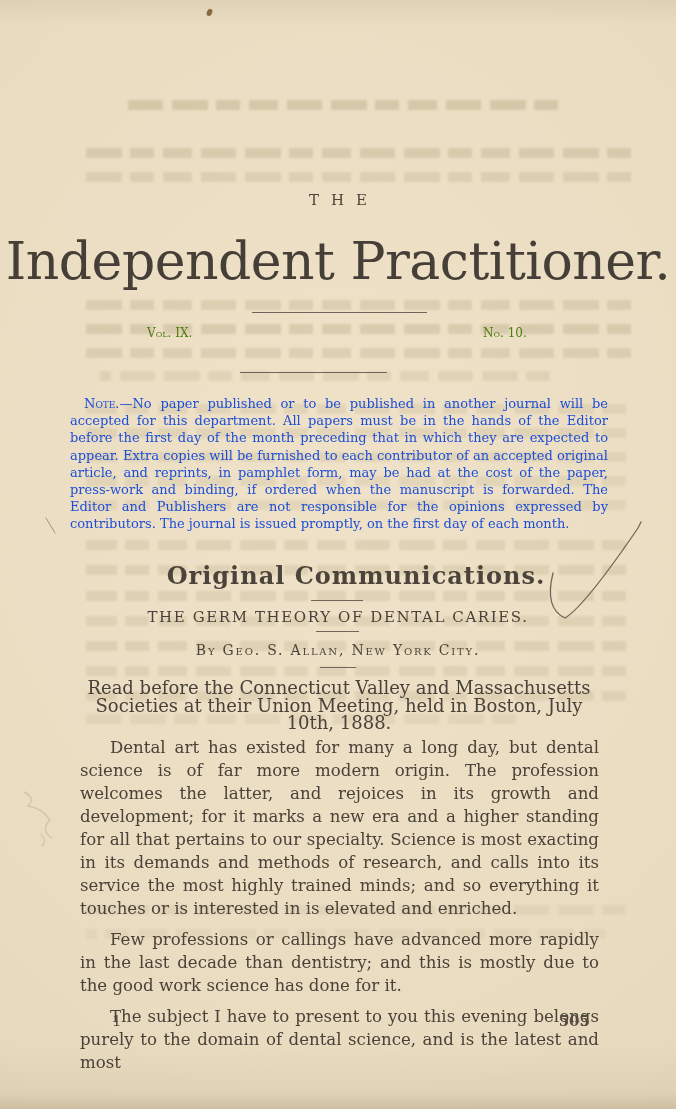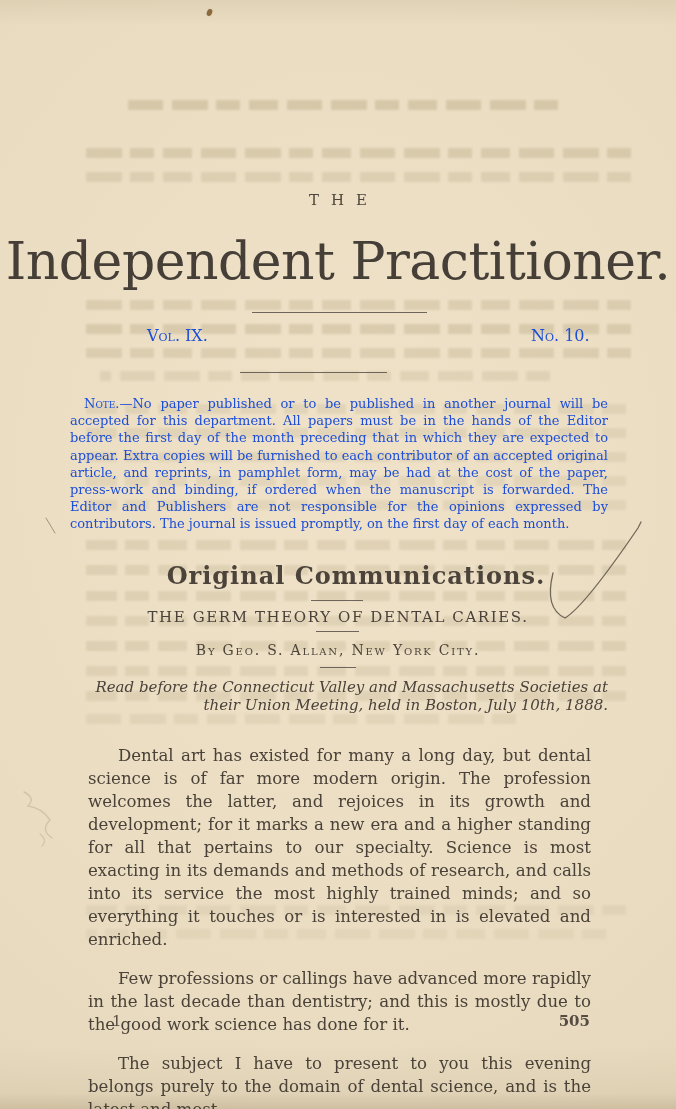--- a/index.html
+++ b/index.html
@@ -42,24 +42,24 @@
     text-align:center; font-size:15px; letter-spacing:12px; text-indent:12px;
     color:#4e463c;
   }
   .masthead-title {
     position:absolute; top:231px; left:0; right:0;
     text-align:center; font-size:52px; font-weight:400;
     color:#453f37; letter-spacing:-0.5px;
   }
   #rule1 { top:312px; left:252px; width:175px; }
   #rule2 { top:372px; left:240px; width:147px; }
-  .vol-line { position:absolute; top:326px; left:72px; width:536px; height:22px; font-size:16px; color:#1d4ed8; }
+  .vol-line { position:absolute; top:326px; left:72px; width:536px; height:22px; font-size:12px; color:#4d7c0f; }
   .vol-line .vol  { position:absolute; left:75px; }
   .vol-line .date { position:absolute; left:0; right:0; text-align:center; }
-  .vol-line .num  { position:absolute; left:411px;margin-left:48px; }
+  .vol-line .num  { position:absolute; left:411px; }
 
   .note {
     position:absolute; top:395px; left:70px; width:538px;
     font-size:13px; line-height:17.2px; text-align:justify;
     text-indent:14px; color:#1d4ed8;
   }
   .note .lbl { font-variant:small-caps; }
 
   .section-head {
     position:absolute; top:561px; left:0; right:0;
@@ -73,28 +73,28 @@
   }
   #rule4 { top:631px; left:316px; width:43px; }
   .byline {
     position:absolute; top:642px; left:0; right:0;
     text-align:center; font-size:14px; letter-spacing:1.8px;
     font-variant:small-caps; color:#4c443a;
   }
   #rule5 { top:667px; left:320px; width:36px; }
   .presentation {
     position:absolute; top:679px; left:70px; width:538px;
-    text-align:right; font-size:15px; line-height:17.5px; color:#4a423a;font-style:italic;
+    text-align:center; font-size:18px; line-height:17.5px; color:#4a423a;
   }
 
   .body-text {
     position:absolute; top:728px; left:72px; width:535px;
     font-size:16.6px; line-height:23px; text-align:justify; color:#4a4238;
   }
-  .body-text p { margin:16px; text-indent:30px; }
+  .body-text p { margin:8px; text-indent:30px; }
 
   .footer { position:absolute; top:1012px; left:72px; width:536px; height:20px; font-size:15px; color:#554c42; }
   .footer .sig    { position:absolute; left:40px; }
   .footer .pageno { position:absolute; right:18px;font-weight:bold; }
 
   .marks { position:absolute; inset:0; pointer-events:none; }
 </style>
 </head>
 <body>
 

